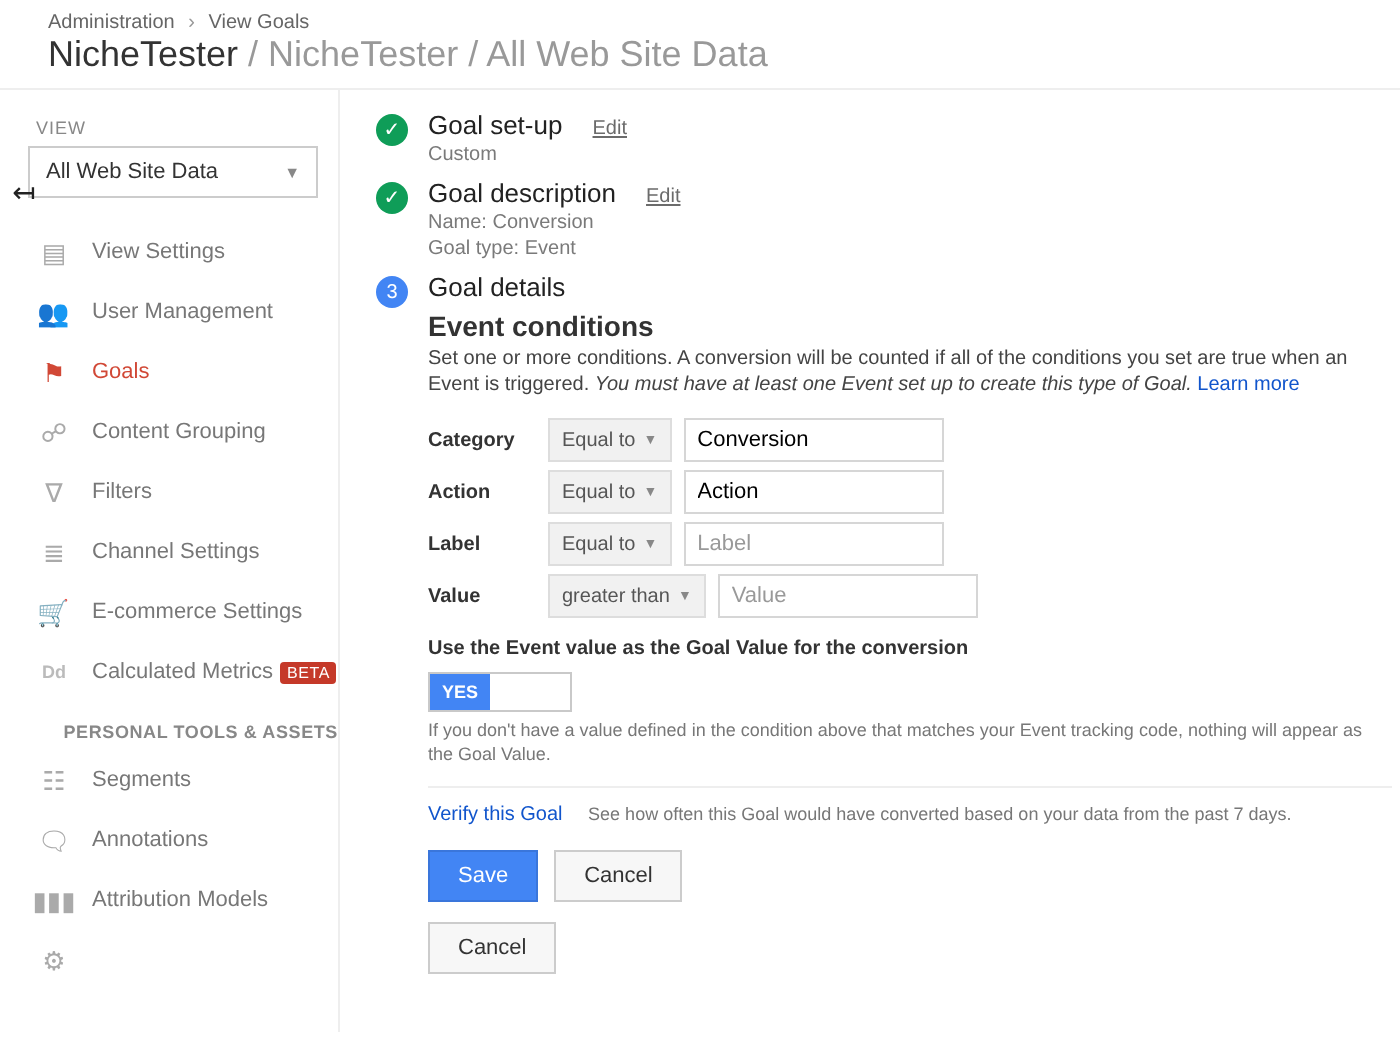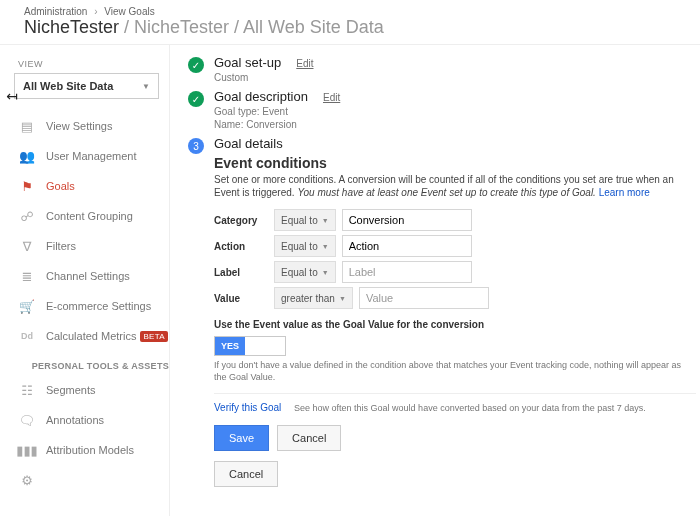--- a/index.html
+++ b/index.html
@@ -8,21 +8,21 @@
   .bc { padding: 6px 24px 0 24px; color: #666; font-size: 10px; }
   .bc a { color: #666; text-decoration: none; }
   .bc-sep { margin: 0 4px; color: #999; }
   .titlebar { padding: 0 24px 6px 24px; font-size: 18px; color: #333; }
   .titlebar .prop { color: #333; font-weight: 400; }
   .titlebar .rest { color: #999; font-weight: 400; }
   .body { display: flex; border-top: 1px solid #eee; height: calc(100% - 48px); }
   .back { position: absolute; left: 0; top: 84px; width: 24px; height: 24px; display:flex; align-items:center; justify-content:center; color:#222; font-size:14px;}
   .side { width: 170px; border-right: 1px solid #eee; padding: 8px 0 0 12px; overflow:hidden;}
   .side .lbl { font-size: 9px; color: #888; letter-spacing: .5px; margin: 6px 0 4px 6px; }
-  .view-select { margin: 0 10px 12px 2px; border: 1px solid #ccc; height: 26px; display:flex; align-items:center; justify-content:space-between; padding: 0 8px; font-size:11px; color:#333; font-weight:bold;}
+  .view-select { margin: 0 10px 12px 2px; border: 1px solid #ccc; height: 26px; display:flex; align-items:center; justify-content:space-between; padding: 0 8px; font-size:11px; color:#333; font-weight:normal;}
   .navlist { list-style:none; margin:0; padding:0;}
   .navlist li { display:flex; align-items:center; height:30px; padding-left:6px; color:#777; font-size:11px; cursor:pointer;}
   .navlist li .ic { width:18px; height:18px; display:flex; align-items:center; justify-content:center; margin-right:10px; color:#aaa; font-size:13px;}
   .navlist li.active { color:#d14836; }
   .navlist li.active .ic { color:#d14836; }
   .beta { background:#c53929; color:#fff; font-size:8px; padding:1px 3px; margin-left:4px; border-radius:2px; letter-spacing:.3px;}
   .sect-head { font-size:9px; color:#888; letter-spacing:.3px; margin: 10px 0 4px 6px; font-weight:bold;text-align:right;}
   .main { flex:1; padding: 10px 4px 10px 18px; overflow:hidden; position:relative;}
   .step { display:flex; margin-bottom: 6px;}
   .step .badge { width:16px; height:16px; border-radius:50%; background:#0f9d58; color:#fff; display:flex; align-items:center; justify-content:center; font-size:10px; margin-right:10px; flex-shrink:0; margin-top:2px;}
@@ -150,22 +150,22 @@
           <a href="#" class="edit">Edit</a>
           <div class="sub">Custom</div>
         </div>
       </div>
 
       <div class="step">
         <div class="badge">✓</div>
         <div class="bodycol">
           <span class="head">Goal description</span>
           <a href="#" class="edit">Edit</a>
+          <div class="sub"><span>Name: Conversion</span></div>
           <div class="sub"><span>Goal type: Event</span></div>
-          <div class="sub"><span>Name: Conversion</span></div>
         </div>
       </div>
 
       <div class="step details">
         <div class="badge blue">3</div>
         <div class="bodycol">
           <span class="head">Goal details</span>
 
           <div class="sec-title">Event conditions</div>
           <div class="sec-text">

